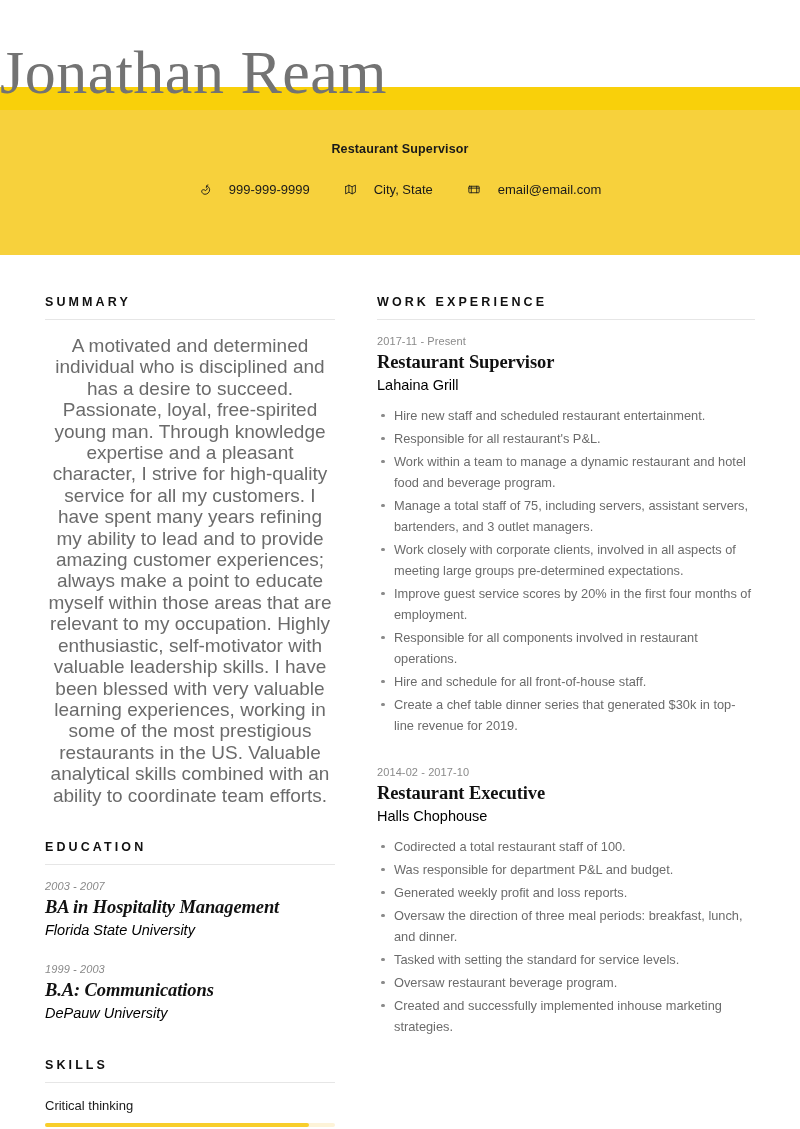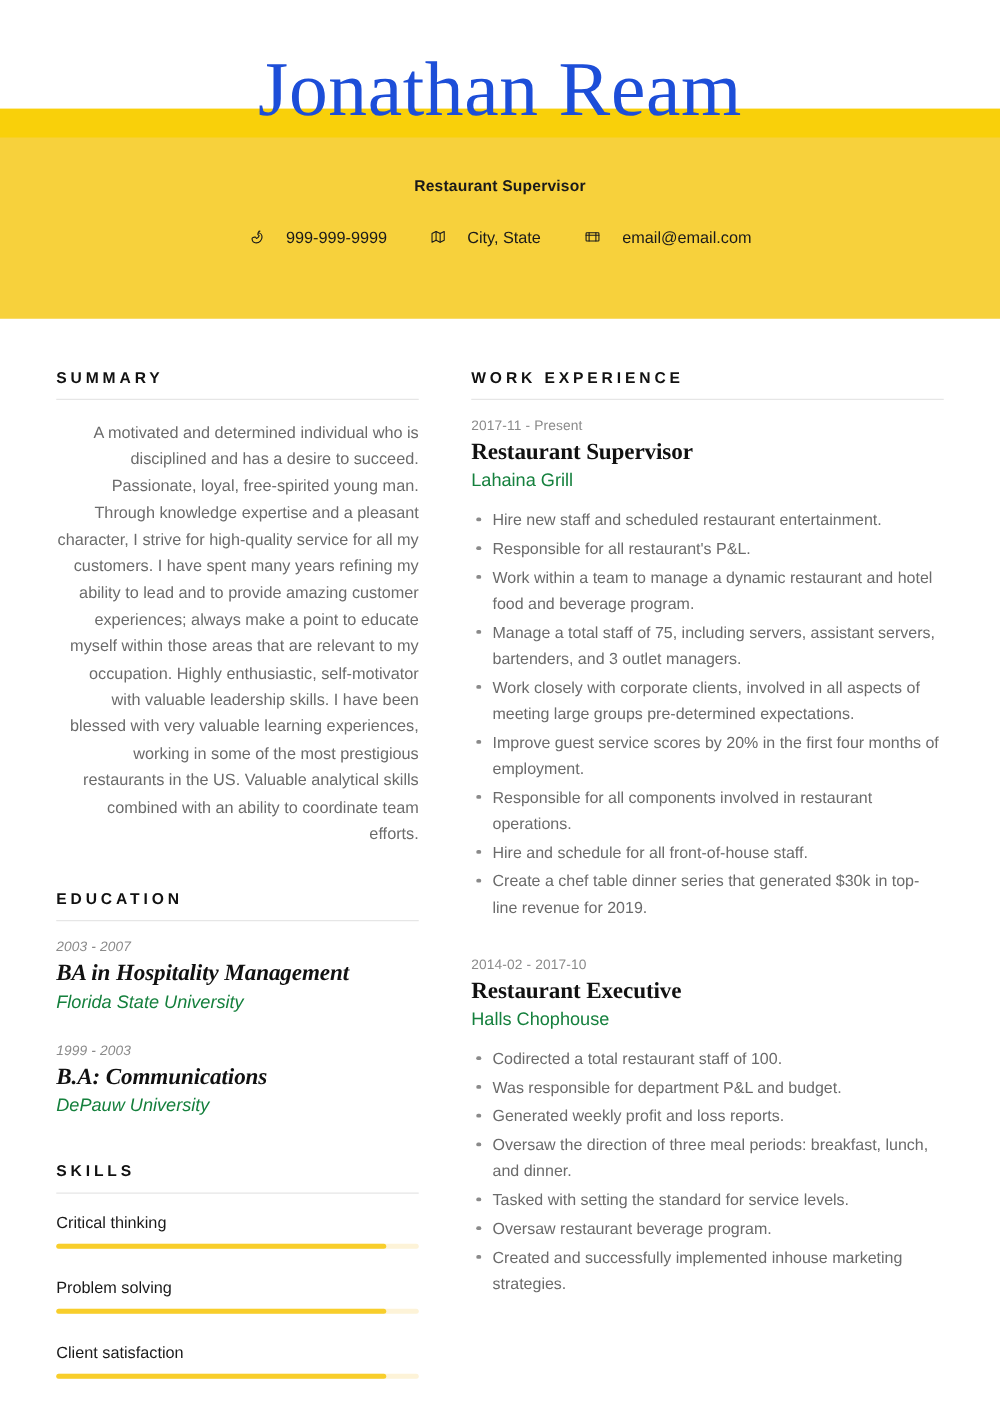--- a/index.html
+++ b/index.html
@@ -37,26 +37,25 @@
     top: 87px;
     width: 800px;
     height: 23px;
     background: #F9D00A;
   }
   .name {
     position: absolute;
     top: 36px;
     left: 0;
     width: 800px;
-    text-align: center;
     font-family: "Liberation Serif", serif;
     font-size: 62px;
     line-height: 72px;
     font-weight: 400;
-    color: #1d4ed8;
+    color: #737373;
     letter-spacing: 0.5px;
     z-index: 3;
   }
   .job-subtitle {
     position: absolute;
     top: 142px;
     left: 0;
     width: 800px;
     text-align: center;
     font-size: 12.5px;
@@ -106,24 +105,24 @@
     text-transform: uppercase;
     padding-bottom: 10px;
   }
   .section-rule {
     height: 1px;
     background: #e6e6e6;
     margin-bottom: 15px;
   }
 
   .summary-text {
-    font-size: 13px;
+    font-size: 19px;
     line-height: 21.4px;
     color: #6b6b6b;
-    text-align: right;
+    text-align: center;
   }
 
   
   .edu-entry { margin-bottom: 22px; font-style: italic; }
   .edu-entry:last-child { margin-bottom: 0; }
   .entry-date {
     font-size: 11px;
     color: #8a8a8a;
     margin-bottom: 3px;
     letter-spacing: 0.1px;
@@ -132,21 +131,21 @@
     font-family: "Liberation Serif", serif;
     font-size: 18.5px;
     font-weight: bold;
     color: #111111;
     line-height: 24px;
     margin-bottom: 1px;
     letter-spacing: -0.1px;
   }
   .entry-org {
     font-size: 14.5px;
-    color: #15803d;
+    color: #000000;
     line-height: 21px;
   }
 
   
   .skill { margin-bottom: 23px; }
   .skill:last-child { margin-bottom: 0; }
   .skill-name {
     font-size: 13px;
     color: #1a1a1a;
     margin-bottom: 10px;

